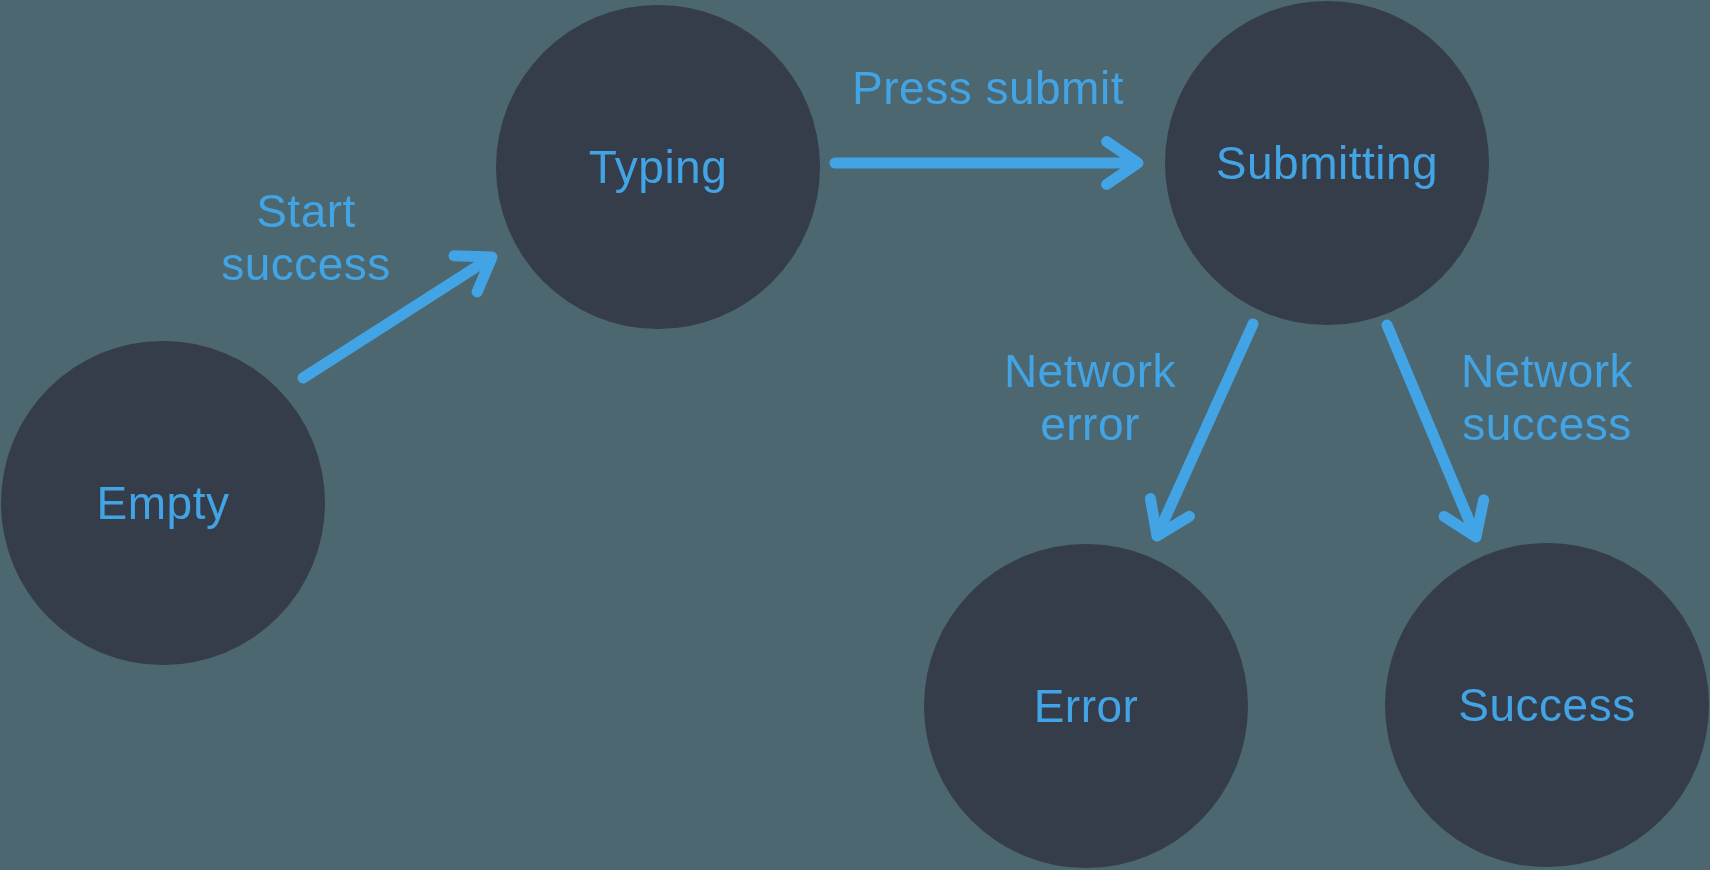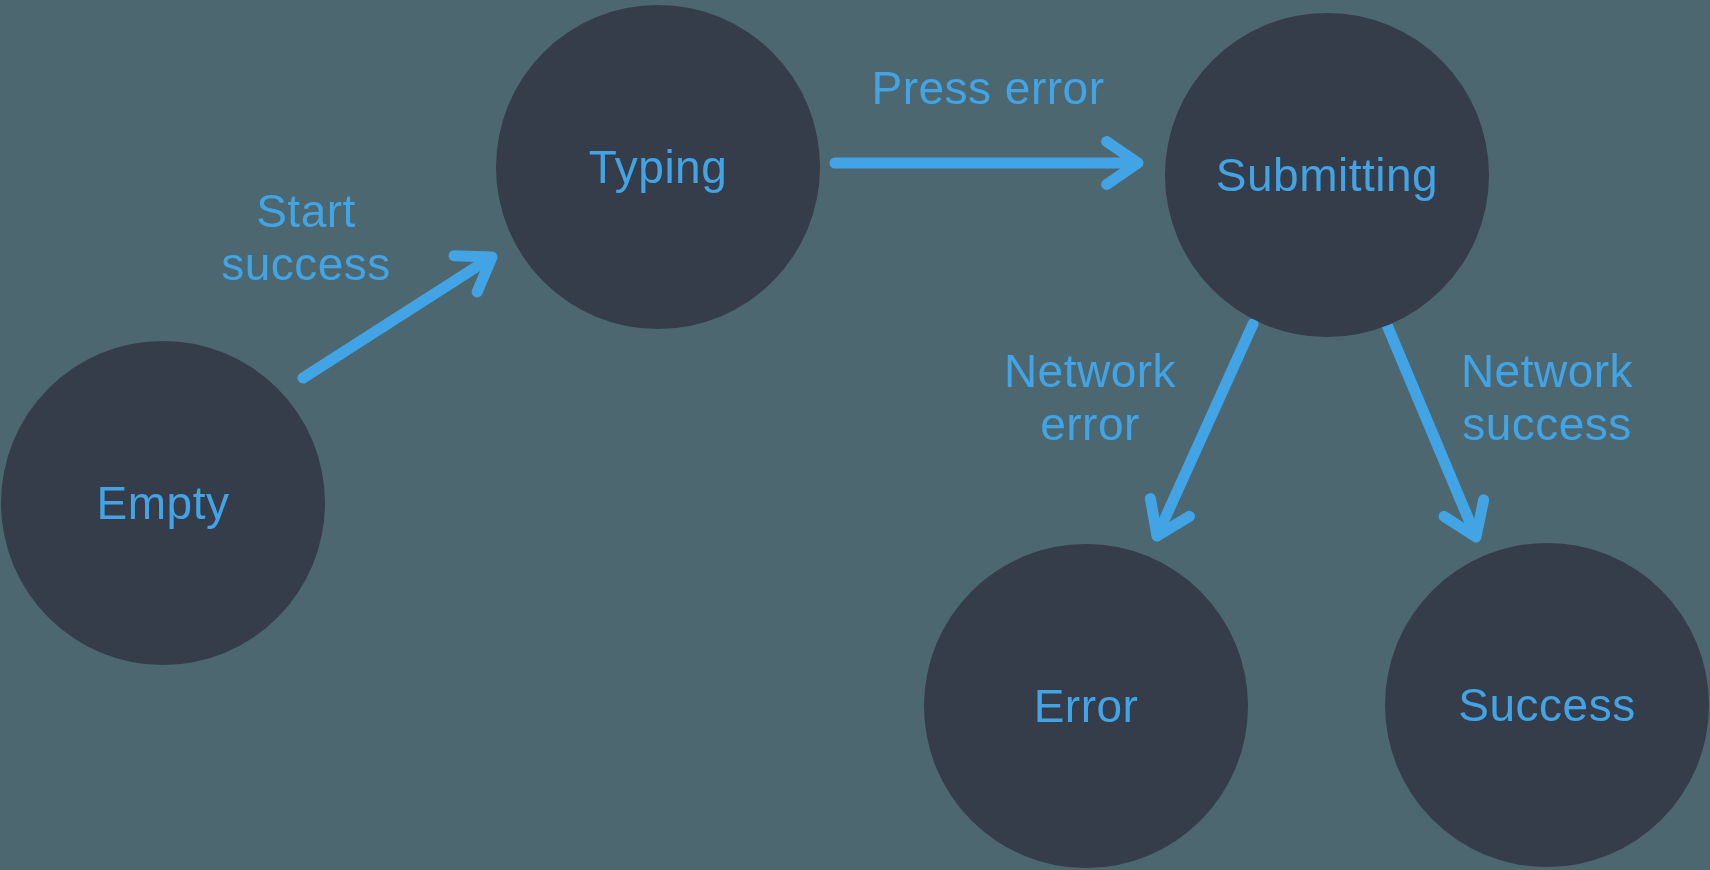--- a/index.html
+++ b/index.html
@@ -79,32 +79,32 @@
         <path d="M 1444.0761991215345 516.3876023356794 L 1476 537 L 1483.643723477965 499.77670767661186" class="arrow-stroke"></path>
       </g>
     </svg>
   <div id="nodes">
       <div class="node" style="left: 1px; top: 341px; width: 324px; height: 324px;">
         <span>Empty</span>
       </div>
       <div class="node" style="left: 496px; top: 5px; width: 324px; height: 324px;">
         <span>Typing</span>
       </div>
-      <div class="node" style="left: 1165px; top: 1px; width: 324px; height: 324px; margin-top: 12px;">
+      <div class="node" style="left: 1165px; top: 1px; width: 324px; height: 324px;">
         <span>Submitting</span>
       </div>
       <div class="node" style="left: 924px; top: 544px; width: 324px; height: 324px;">
         <span>Error</span>
       </div>
       <div class="node" style="left: 1385px; top: 543px; width: 324px; height: 324px;">
         <span>Success</span>
       </div>
     </div>
   <div id="labels">
       <div class="tlabel" style="left: 306px; top: 238px;">Start
 success</div>
-      <div class="tlabel" style="left: 988px; top: 88px;">Press error</div>
+      <div class="tlabel" style="left: 988px; top: 88px;">Press submit</div>
       <div class="tlabel" style="left: 1090px; top: 398px;">Network
 error</div>
       <div class="tlabel" style="left: 1547px; top: 398px;">Network
 success</div>
     </div>
 </div>
 
 </body></html>

